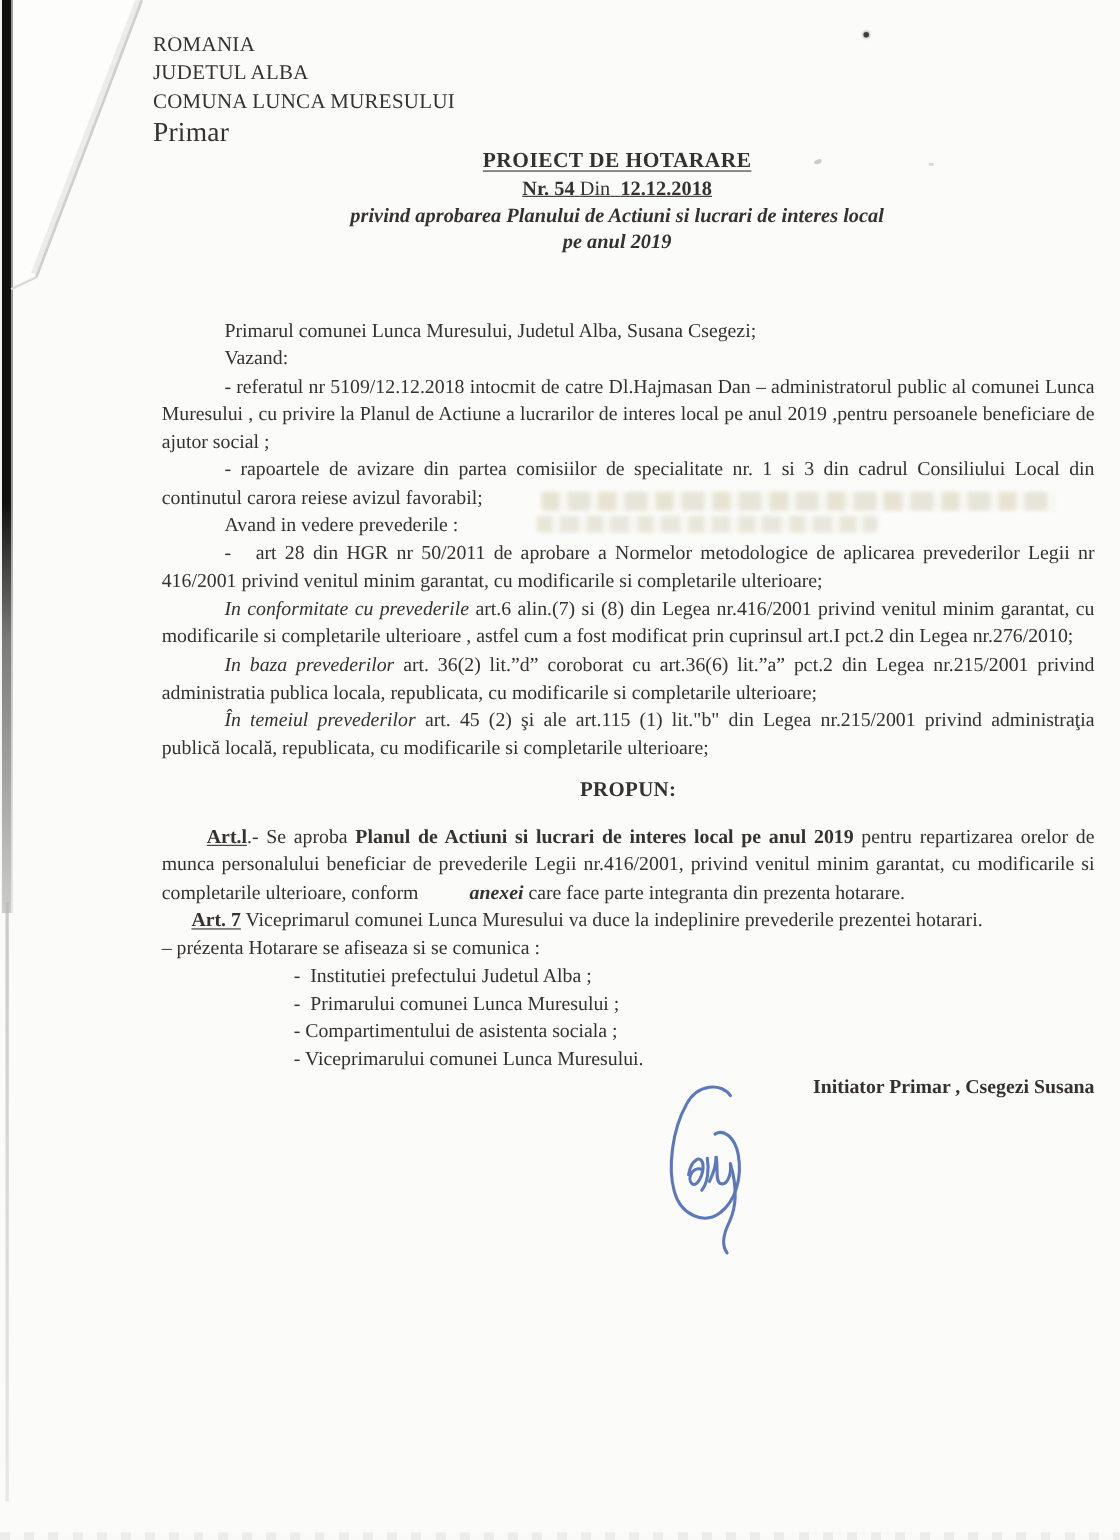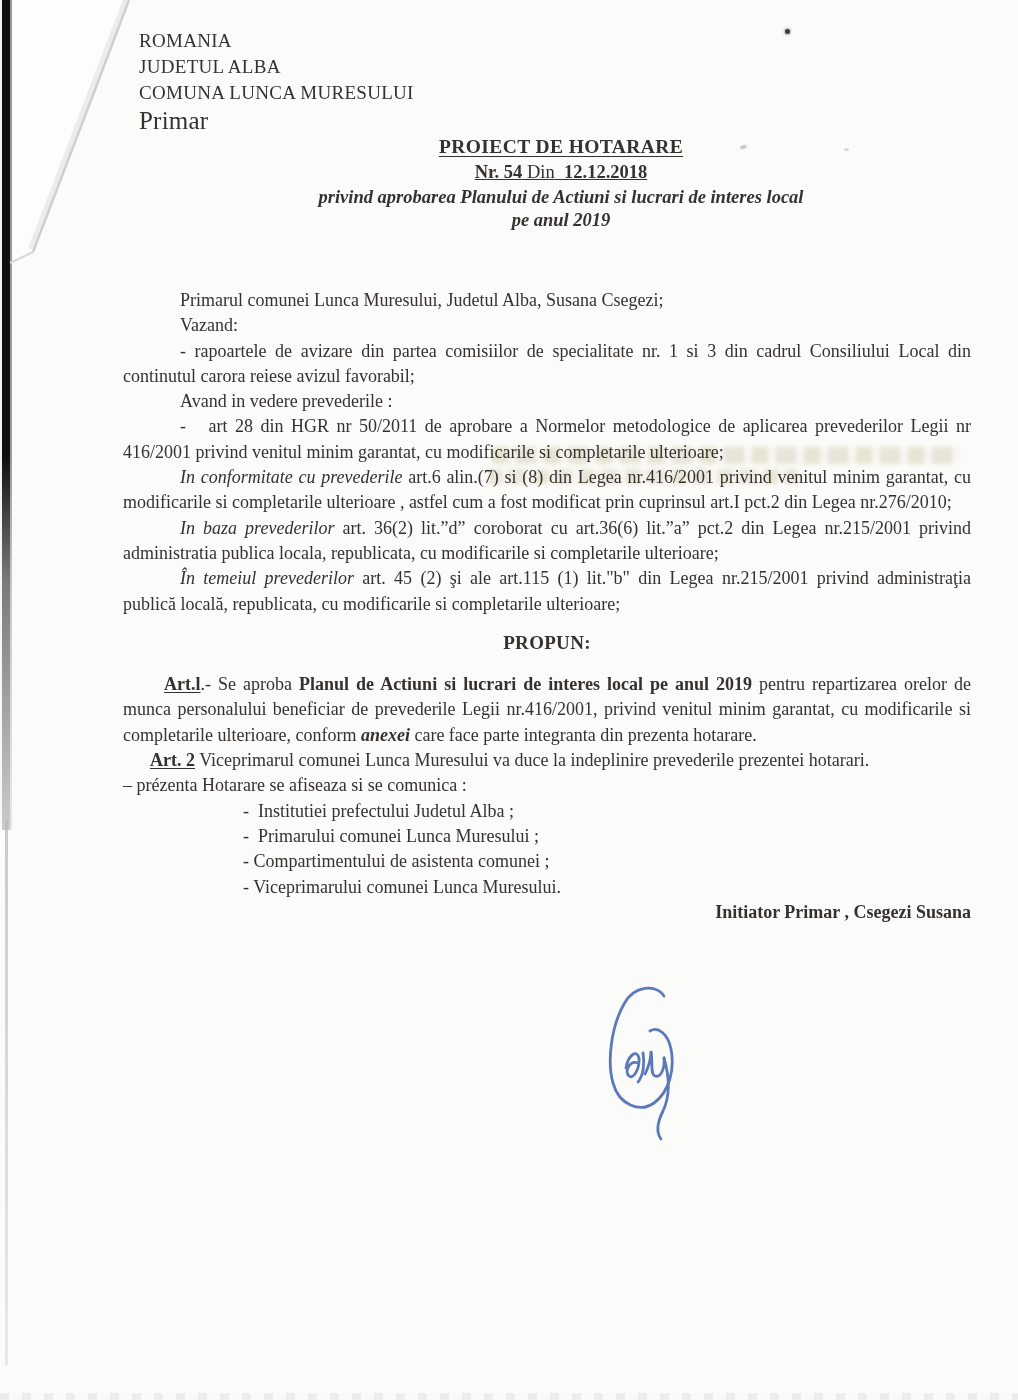--- a/index.html
+++ b/index.html
@@ -55,28 +55,28 @@
   .title-block{
     position:absolute;left:137px;top:136px;width:848px;text-align:center;
   }
   .title-main{
     font-size:19.5px;font-weight:bold;letter-spacing:.4px;
     text-decoration:underline;text-underline-offset:3px;
   }
   .title-number{font-size:18.5px;margin-top:4px;text-decoration:underline;}
   .title-subject{font-size:18.5px;font-weight:bold;font-style:italic;margin-top:3px;line-height:23px;text-align:center;}
   .body-block{
-    position:absolute;left:123px;top:288px;width:848px;
+    position:absolute;left:147px;top:288px;width:848px;
     font-size:18px;line-height:25.3px;text-align:justify;
   }
   .body-block p{margin:0;}
   .ind{text-indent:57px;}
   .b{font-weight:bold;}
   .i{font-style:italic;}
-  .bi{font-weight:bold;font-style:italic;}
+  .bi{font-weight:bold;font-style:italic;margin-left:42px;}
   .u{text-decoration:underline;text-underline-offset:2px;margin-top:29px;}
   .propun{
     text-align:center;font-weight:bold;font-size:19px;letter-spacing:.3px;
     margin-top:13px !important;margin-bottom:17px !important;text-indent:0;
   }
   .art1{text-indent:41px;}
   .art2{text-indent:27px;}
   .comunica{text-indent:0;}
   .dist-list{margin-left:120px;}
   .initiator{
@@ -116,34 +116,35 @@
 <div class="title-block">
   <div class="title-main">PROIECT DE HOTARARE</div>
   <div class="title-number"><span class="b">Nr. 54</span> <span>Din</span>&nbsp; <span class="b">12.12.2018</span></div>
   <div class="title-subject">privind aprobarea Planului de Actiuni si lucrari de interes local</div>
   <div class="title-subject" style="margin-top:0;">pe anul 2019</div>
 </div>
 
 <div class="body-block">
   <p class="ind">Primarul comunei Lunca Muresului, Judetul Alba, Susana Csegezi;</p>
   <p class="ind">Vazand:</p>
+  <p class="ind">- referatul nr 5109/12.12.2018 intocmit de catre Dl.Hajmasan Dan – administratorul public al comunei  Lunca Muresului , cu privire la Planul de Actiune a lucrarilor de interes local pe anul 2019 ,pentru persoanele beneficiare de ajutor social ;</p>
   <p class="ind">- rapoartele de avizare din partea comisiilor de specialitate nr. 1 si 3 din cadrul Consiliului Local din continutul carora reiese avizul favorabil;</p>
   <p class="ind">Avand in vedere prevederile :</p>
   <p class="ind">-&nbsp;&nbsp;&nbsp;art 28 din HGR nr 50/2011 de aprobare a Normelor metodologice de aplicarea prevederilor Legii nr 416/2001 privind venitul minim garantat, cu modificarile si completarile ulterioare;</p>
   <p class="ind"><span class="i">In conformitate cu prevederile</span> <span>art.6 alin.(7) si (8) din Legea nr.416/2001 privind venitul minim garantat, cu modificarile si completarile ulterioare , astfel cum a fost modificat prin cuprinsul  art.I pct.2 din Legea nr.276/2010;</span></p>
   <p class="ind"><span class="i">In baza prevederilor</span> <span>art. 36(2) lit.”d” coroborat cu art.36(6) lit.”a” pct.2 din Legea nr.215/2001 privind administratia publica locala, republicata, cu modificarile si completarile ulterioare;</span></p>
   <p class="ind"><span class="i">În temeiul prevederilor</span> <span>art. 45 (2) şi ale art.115 (1) lit."b" din Legea nr.215/2001 privind administraţia publică locală, republicata, cu modificarile si completarile ulterioare;</span></p>
   <p class="propun">PROPUN:</p>
   <p class="art1"><span class="b u">Art.l</span><span>.- Se aproba</span> <span class="b">Planul de Actiuni si lucrari de interes local pe anul 2019</span> <span>pentru repartizarea orelor de munca personalului beneficiar de prevederile Legii nr.416/2001, privind venitul minim garantat, cu modificarile si completarile ulterioare, conform</span> <span class="bi">anexei</span> <span>care face parte integranta din prezenta hotarare.</span></p>
-  <p class="art2"><span class="b u">Art. 2</span> <span>Viceprimarul comunei Lunca Muresului va duce la indeplinire prevederile prezentei hotarari.</span></p>
+  <p class="art2"><span class="b u">Art. 7</span> <span>Viceprimarul comunei Lunca Muresului va duce la indeplinire prevederile prezentei hotarari.</span></p>
   <p class="comunica">– prézenta Hotarare se afiseaza si se comunica :</p>
   <div class="dist-list">
     <div>-&nbsp; Institutiei prefectului Judetul Alba ;</div>
     <div>-&nbsp; Primarului comunei Lunca Muresului ;</div>
-    <div>- Compartimentului de asistenta comunei ;</div>
+    <div>- Compartimentului de asistenta sociala ;</div>
     <div>- Viceprimarului comunei Lunca Muresului.</div>
   </div>
   <p class="initiator">Initiator Primar , Csegezi Susana</p>
 </div>
 
 <svg class="signature-svg" width="100" height="160" viewBox="0 0 100 160">
   <g stroke="#4a6ab5" stroke-width="2.8" fill="none" stroke-linecap="round" opacity="0.9">
     <path d="M 72,14 C 64,2 42,3 32,22 C 19,45 15,80 21,101 C 27,123 48,131 62,121 C 77,110 83,88 79,67 C 76,52 66,44 58,49"></path>
     <path d="M 34,86 C 36,73 45,67 47,76 C 48,85 42,98 37,94 C 32,89 38,78 46,81"></path>
     <path d="M 51,71 C 53,82 51,94 46,100"></path>

